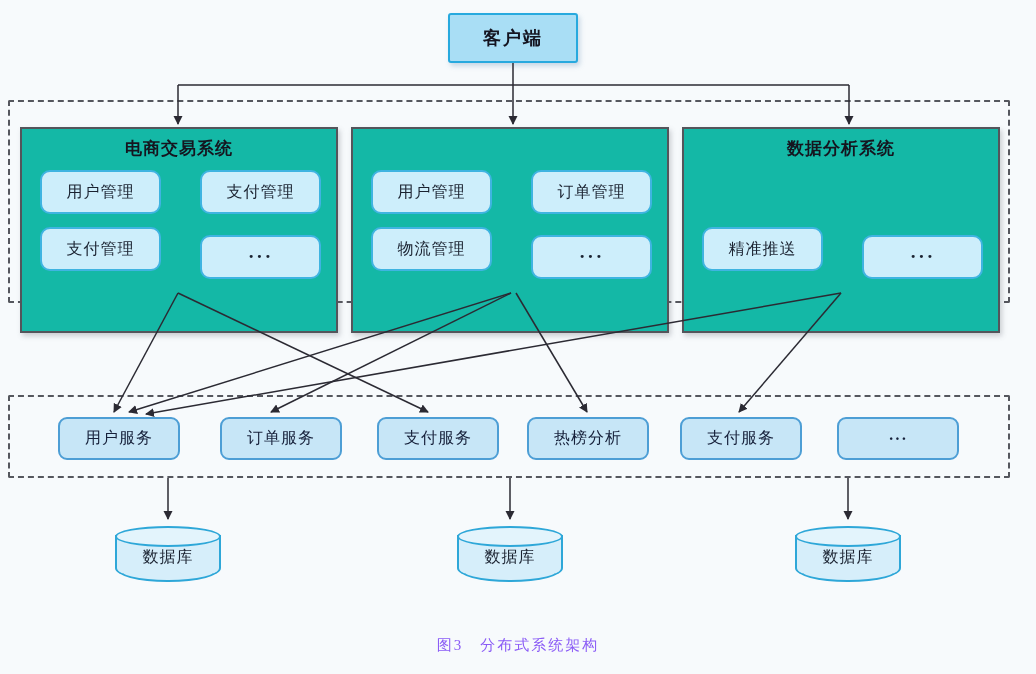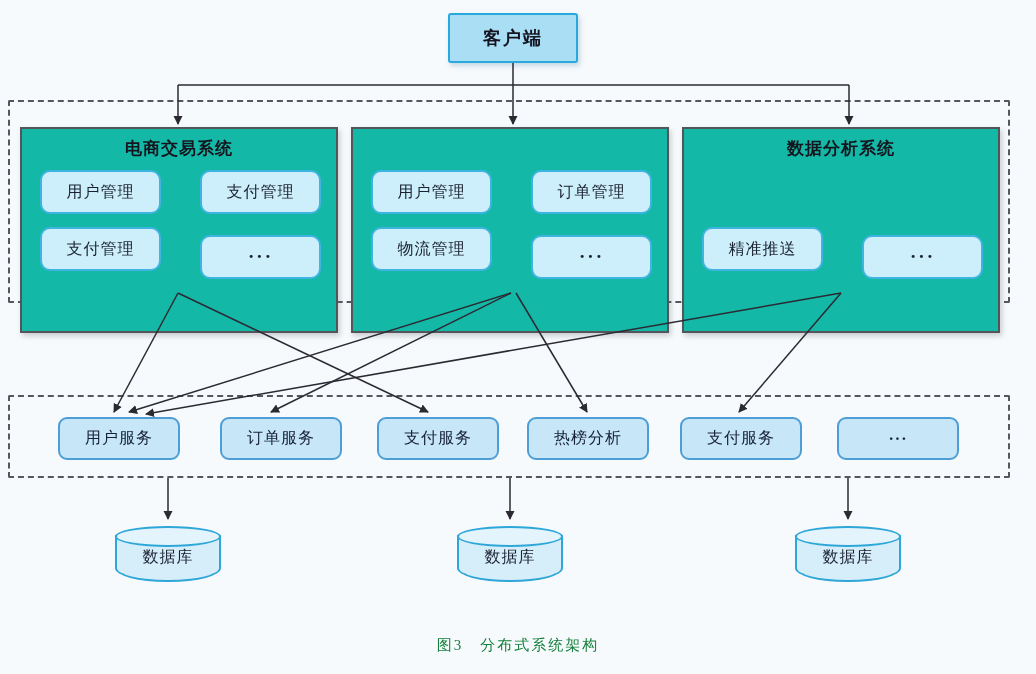--- a/index.html
+++ b/index.html
@@ -73,21 +73,21 @@
     border-radius:0 0 52px 52px / 0 0 14px 14px; z-index:1;
   }
   .db-label {
     position:absolute; left:0; top:21px; width:106px; text-align:center;
     font-size:16px; color:#1a2230; letter-spacing:1px; z-index:4;
   }
 
   
   .caption {
     position:absolute; left:0; top:636px; width:100%; text-align:center;
-    font-size:15px; color:#15803d; letter-spacing:2px;
+    font-size:15px; color:#8b5cf6; letter-spacing:2px;
   }
 </style>
 </head>
 <body>
 
 <div class="canvas">
 
   <svg id="connectors" viewBox="0 0 1036 674" xmlns="http://www.w3.org/2000/svg">
     <defs>
       <marker id="arrowhead" markerWidth="10" markerHeight="10" refX="8" refY="4.5" orient="auto" markerUnits="userSpaceOnUse">

